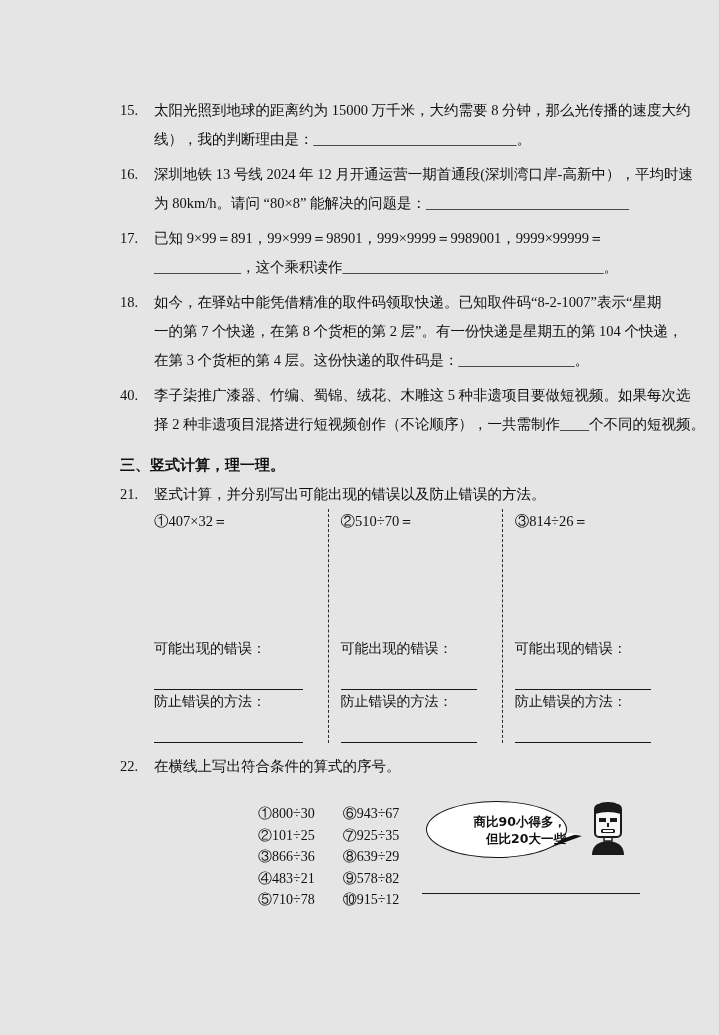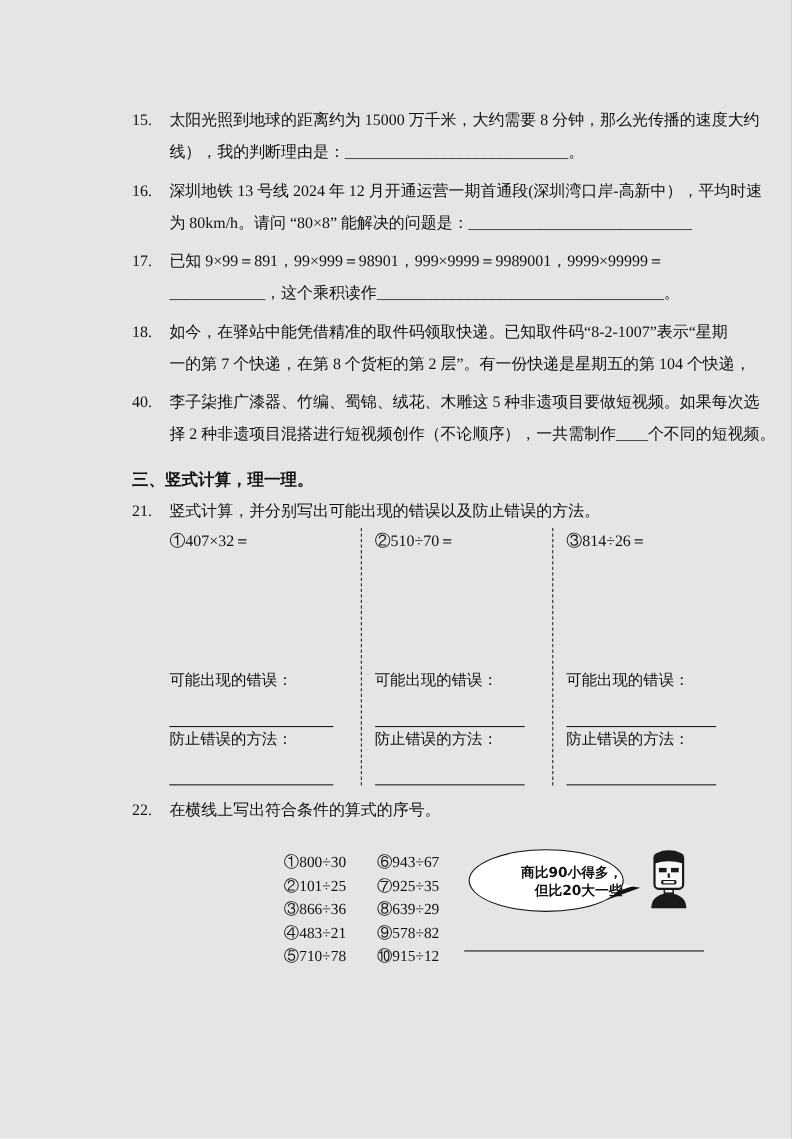--- a/index.html
+++ b/index.html
@@ -216,20 +216,21 @@
         <span class="ln">____________，这个乘积读作____________________________________。</span>
       </div>
     </div>
 
 
     <div class="q">
       <div class="q-num">18.</div>
       <div class="q-body">
         <span class="ln">如今，在驿站中能凭借精准的取件码领取快递。已知取件码“8-2-1007”表示“星期</span>
         <span class="ln">一的第 7 个快递，在第 8 个货柜的第 2 层”。有一份快递是星期五的第 104 个快递，</span>
+        <span class="ln">在第 3 个货柜的第 4 层。这份快递的取件码是：________________。</span>
       </div>
     </div>
 
     <div class="q">
       <div class="q-num">40.</div>
       <div class="q-body">
         <span class="ln">李子柒推广漆器、竹编、蜀锦、绒花、木雕这 5 种非遗项目要做短视频。如果每次选</span>
         <span class="ln">择 2 种非遗项目混搭进行短视频创作（不论顺序），一共需制作____个不同的短视频。</span>
       </div>
     </div>

